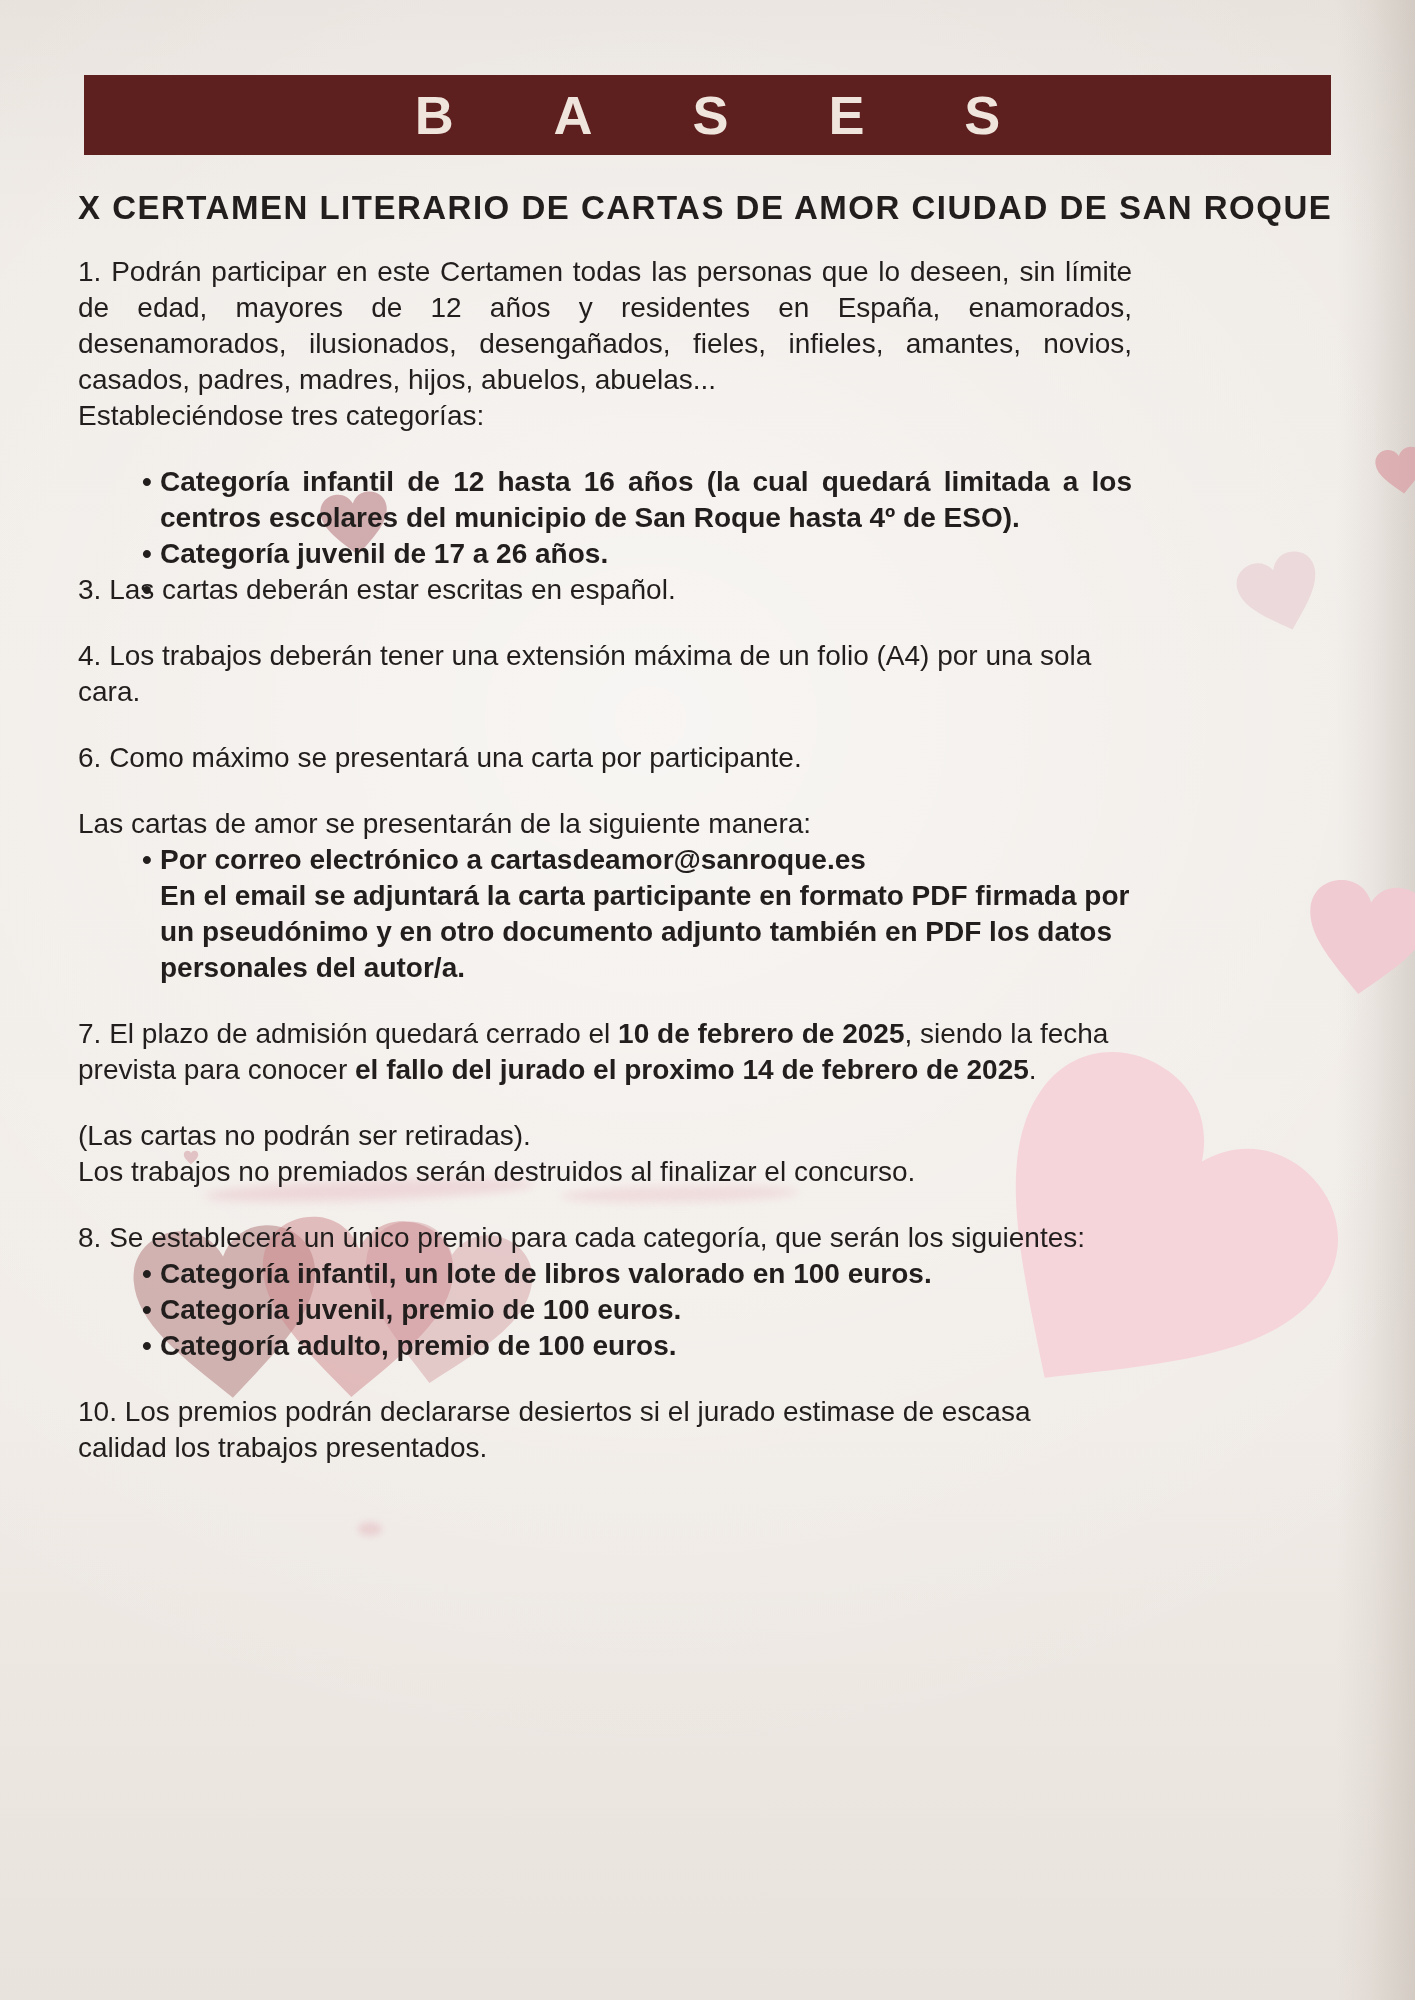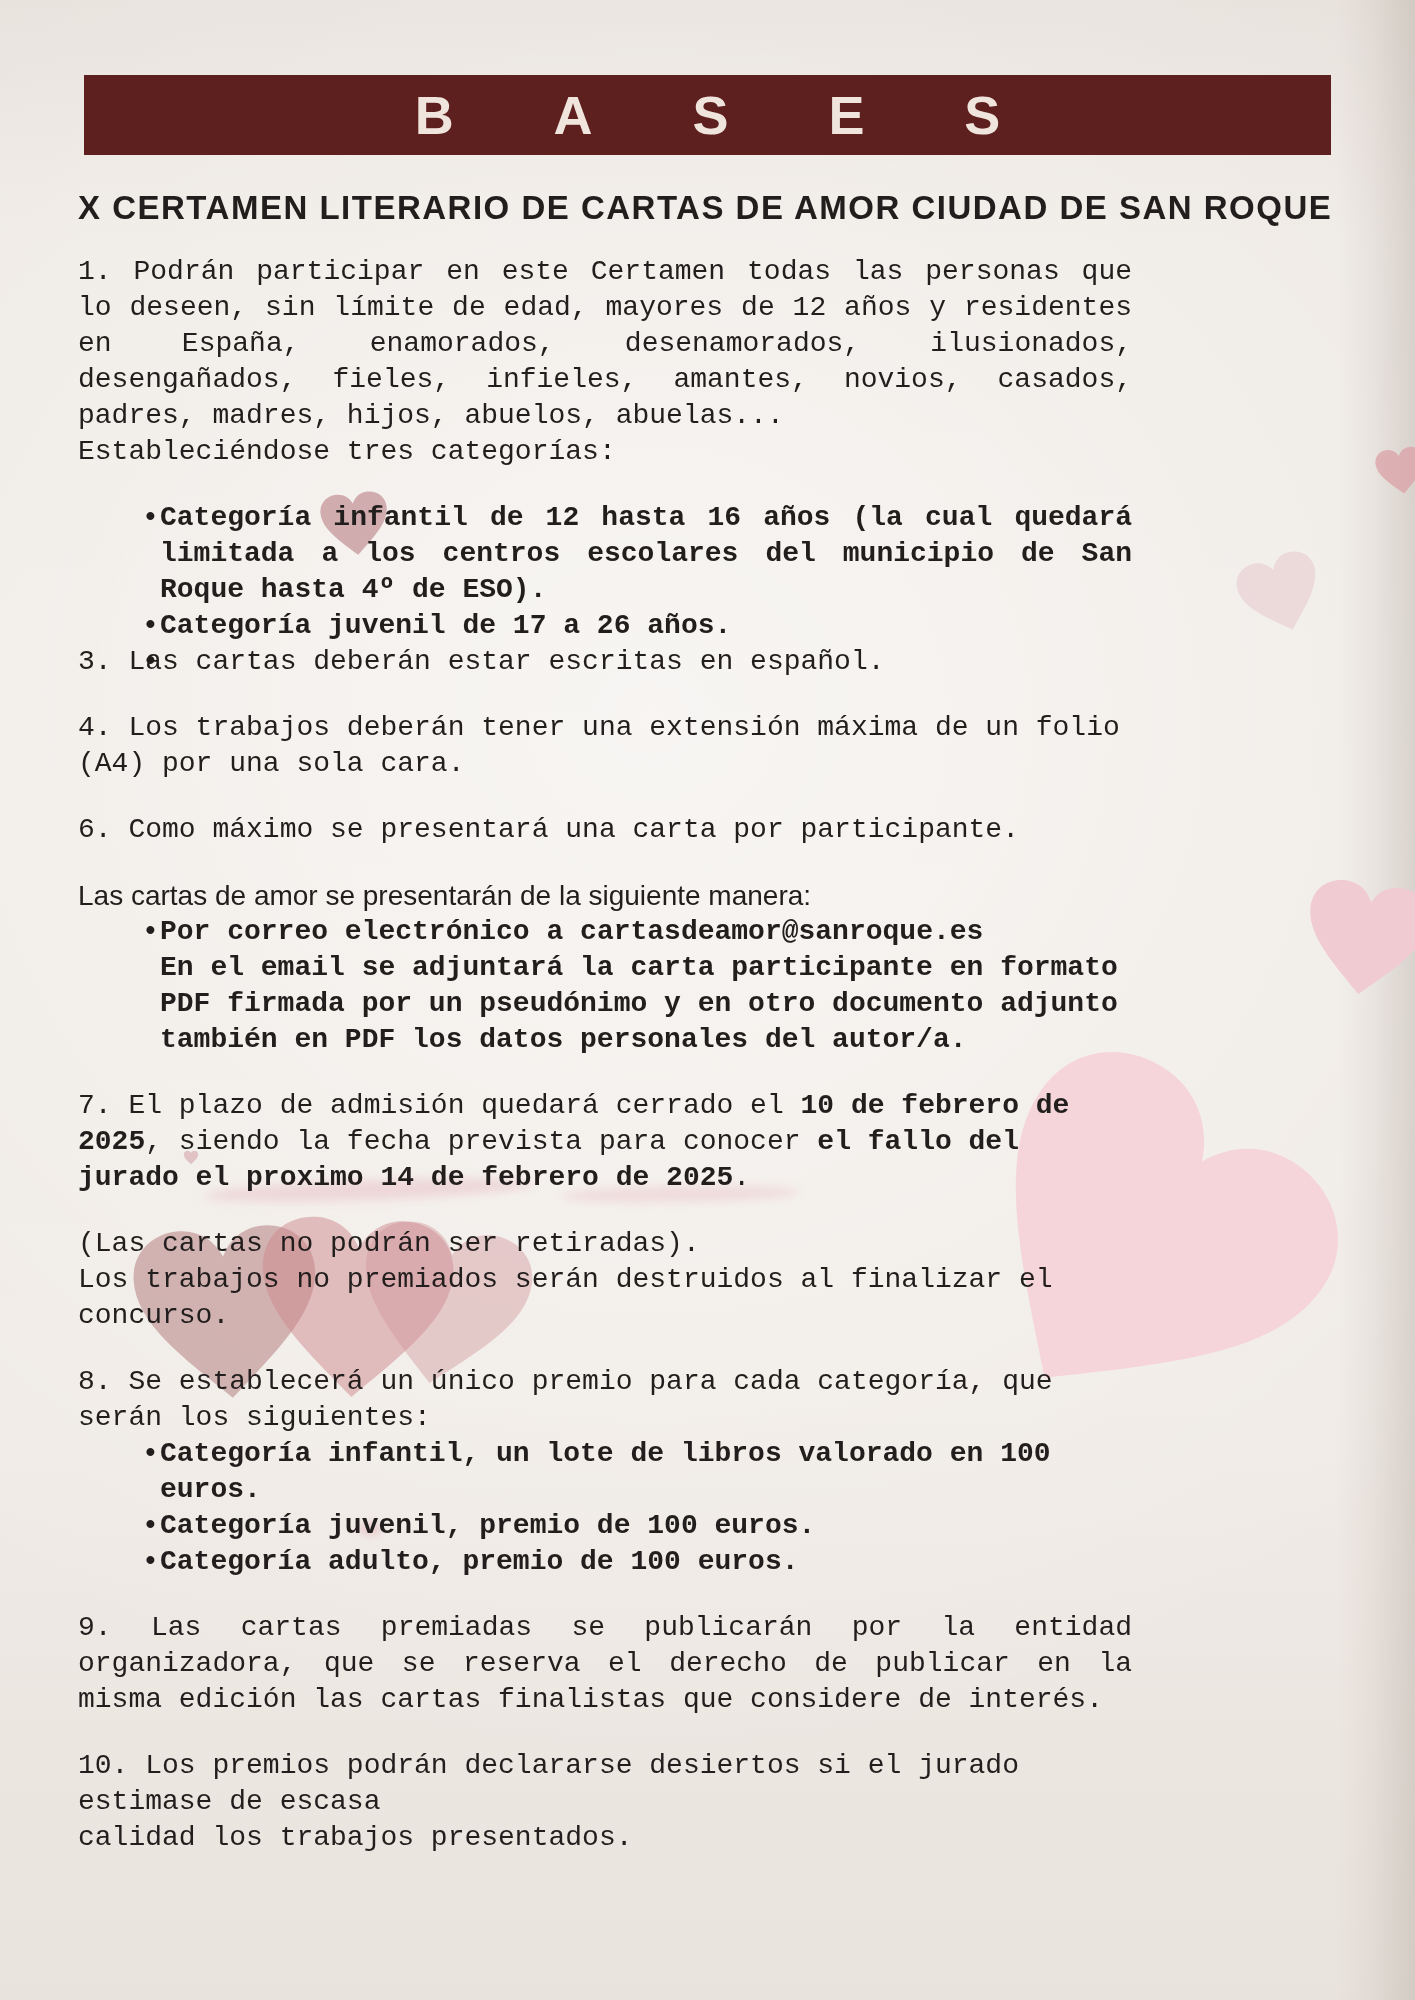--- a/index.html
+++ b/index.html
@@ -46,21 +46,21 @@
     font-size:54px;font-weight:bold;line-height:70px;
     letter-spacing:1.85em;margin-right:-1.85em;white-space:nowrap;
   }
   
   .content{position:absolute;left:0;top:0;width:1204px;z-index:2;padding:188px 72px 0 78px;box-sizing:border-box;}
   .doc-title{
     font-size:33px;font-weight:bold;text-align:center;letter-spacing:1.5px;
     white-space:nowrap;margin:0 0 26px 0;line-height:40px;
   }
   .content, .para{font-size:28px;line-height:36px;}
-  .para{margin:0 0 30px 0;font-family:Liberation Mono, monospace;}
+  .para{margin:0 0 30px 0;}
   .just{text-align:justify;}
   .b{font-weight:bold;}
   ul.blist{list-style:none;margin:0;padding:0 0 0 64px;}
   ul.blist li{position:relative;padding-left:18px;}
   ul.blist .bullet{position:absolute;left:0;top:0;}
   .cont{padding-left:82px;}
 </style>
 </head>
 <body>
 
@@ -183,21 +183,20 @@
           <span class="bullet">•</span>
           <span>Categoría juvenil, premio de 100 euros.</span>
         </li>
         <li>
           <span class="bullet">•</span>
           <span>Categoría adulto, premio de 100 euros.</span>
         </li>
       </ul>
     </div>
 
-    <div class="para just">9. Las cartas premiadas se publicarán por la entidad organizadora, que se reserva el derecho de publicar en la misma edición las cartas finalistas que considere de interés.</div>
 
     <div class="para">
       <div>10. Los premios podrán declararse desiertos si el jurado estimase de escasa</div>
       <div>calidad los trabajos presentados.</div>
     </div>
 
 
   </div>
 </div>
 

